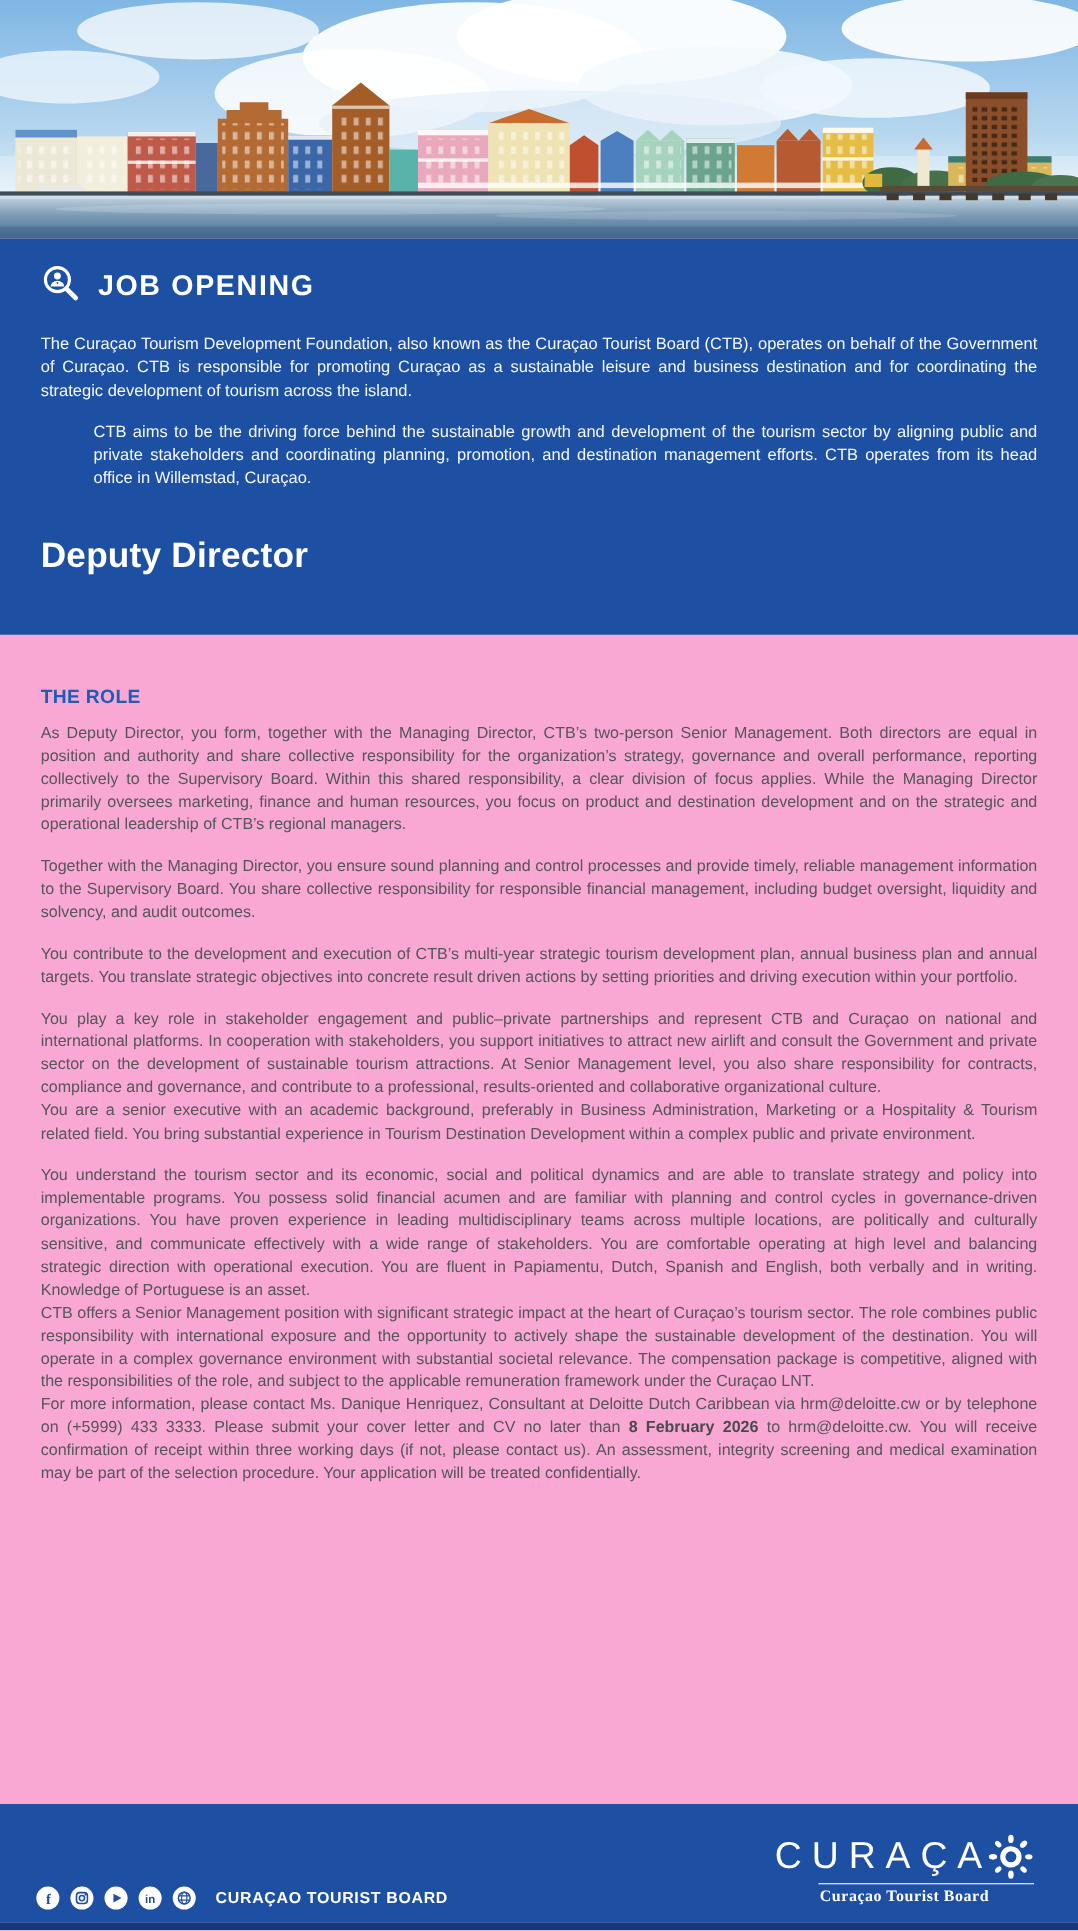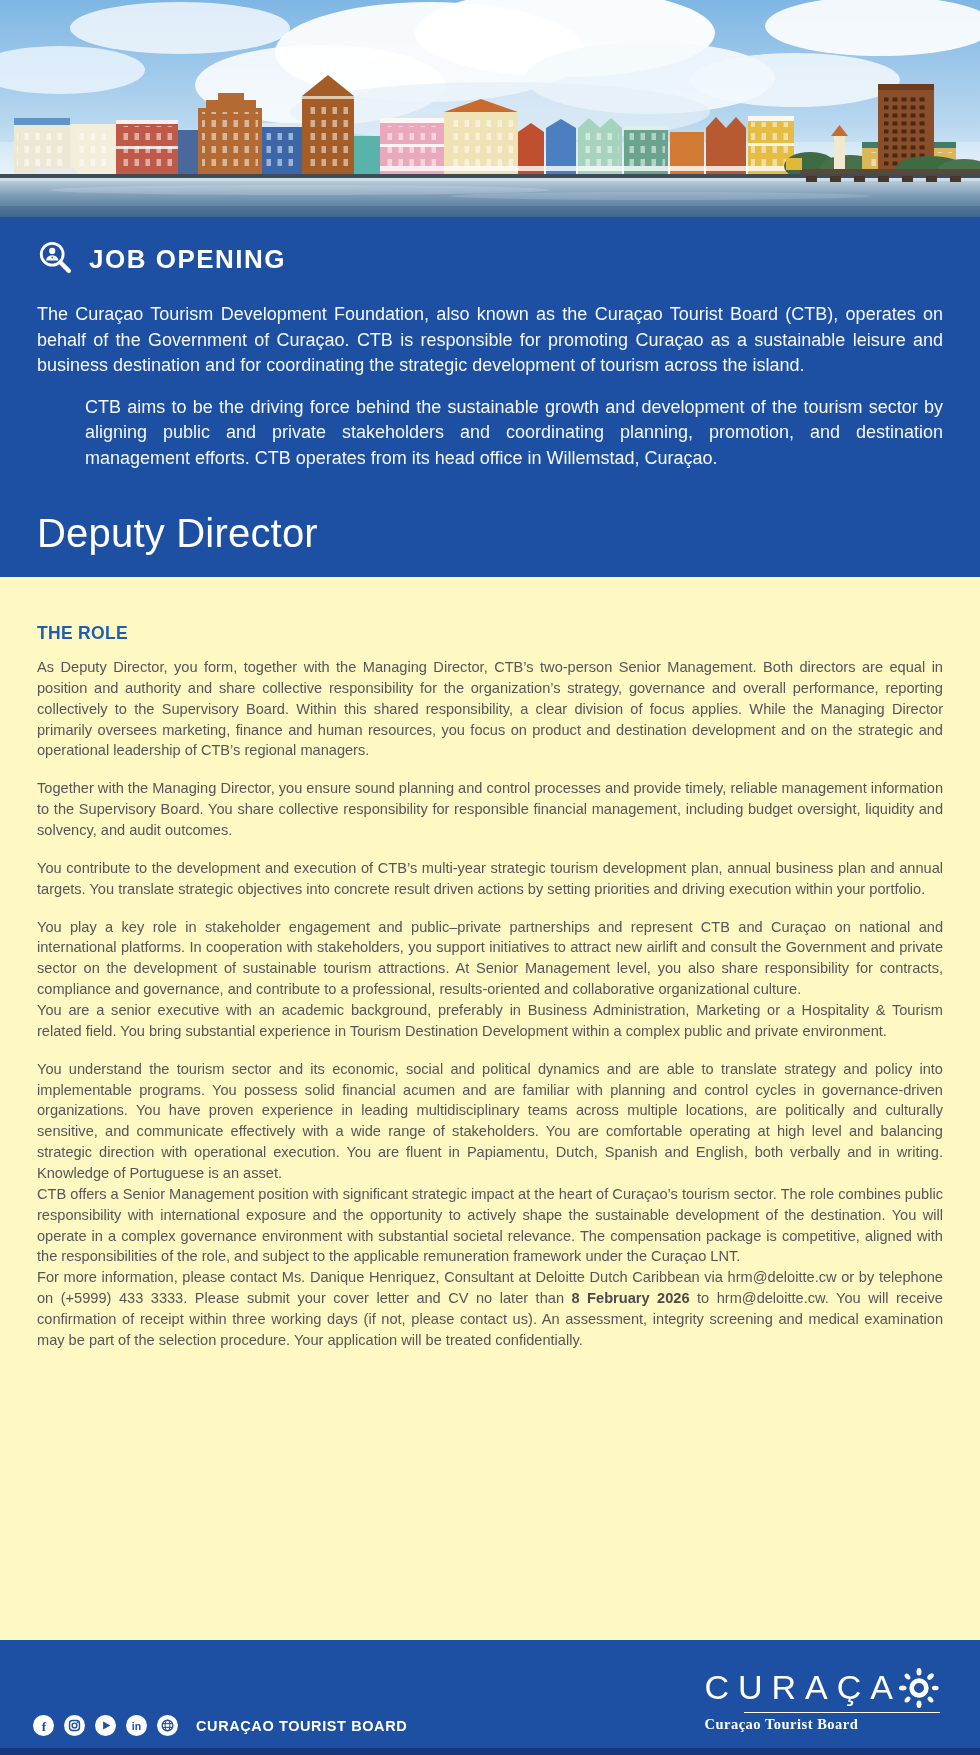--- a/index.html
+++ b/index.html
@@ -1,46 +1,46 @@
 <!DOCTYPE html>
 <html><head>
 <meta charset="utf-8">
 <style>
   * { margin: 0; padding: 0; box-sizing: border-box; }
   body { background: #ffffff; font-family: "Liberation Sans", sans-serif; }
-  .page { width: 980px; height: 1755px; margin: 0 auto; background: #fef9c3; position: relative; overflow: hidden; }
+  .page { width: 980px; height: 1755px; margin: 0 auto; background: #f9a8d4; position: relative; overflow: hidden; }
 
   
   .hero { width: 980px; height: 217px; display: block; }
 
   
   .banner { background: #1d4fa3; color: #ffffff; padding: 23px 37px 30px 37px; height: 360px; }
   .banner-title-row { display: flex; align-items: center; gap: 14px; margin-bottom: 24px; }
   .banner-title { font-size: 26px; font-weight: bold; letter-spacing: 1.5px; color: #ffffff; }
-  .banner p { font-size: 18px; line-height: 1.42; text-align: justify; color: #f5f8fc; }
+  .banner p { font-size: 15px; line-height: 1.42; text-align: justify; color: #f5f8fc; }
   .banner-p1 { margin-bottom: 16px; }
   .banner-p2 { margin-bottom: 40px; margin-left: 48px; }
   .banner-intro { text-align: left !important; margin-bottom: 10px; }
-  .position-title { font-size: 40px; font-weight: normal; letter-spacing: 0.2px; color: #ffffff; }
+  .position-title { font-size: 32px; font-weight: bold; letter-spacing: 0.2px; color: #ffffff; }
 
   
   .content { padding: 0 37px; height: 1063px; overflow: hidden; }
   .section-heading { color: #1c5eb4; font-size: 17.5px; font-weight: bold; letter-spacing: 0.3px; margin: 55px 0 13px 0; }
   .section:first-child .section-heading { margin-top: 46px; }
   .content p { font-size: 14.6px; line-height: 1.43; color: #55555a; text-align: justify; margin-bottom: 17px; }
   .content .section p:last-child { margin-bottom: 0; }
   .bold-inline { font-weight: bold; color: #4a4a4e; }
 
   
   .footer { position: absolute; left: 0; right: 0; bottom: 7px; height: 108px; background: #1d4fa3; }
   .footer-strip { position: absolute; left: 0; right: 0; bottom: 0; height: 7px; background: #16377c; }
   .social-row { position: absolute; left: 33px; bottom: 12px; display: flex; align-items: center; gap: 10px; }
   .icon-circle { width: 21px; height: 21px; border-radius: 50%; background: #ffffff; display: flex; align-items: center; justify-content: center; cursor: pointer; }
   .footer-label { color: #ffffff; font-weight: bold; font-size: 14.5px; letter-spacing: 0.6px; margin-left: 8px; }
-  .logo { position: absolute; right: 40px; top: 26px; text-align: left; color: #ffffff; }
+  .logo { position: absolute; right: 40px; top: 26px; text-align: center; color: #ffffff; }
   .logo-word { display: flex; align-items: center; justify-content: flex-end; }
   .logo-text { font-size: 34px; letter-spacing: 9px; font-weight: normal; color: #ffffff; line-height: 1; }
   .logo-line { border-top: 1.5px solid #ffffff; margin: 4px 0 3px 0; width: 196px; margin-left: auto; }
   .logo-sub { font-family: "Liberation Serif", serif; font-weight: bold; font-size: 14.5px; letter-spacing: 0.5px; color: #ffffff; }
 </style>
 </head>
 <body>
 
 <div class="page">
 

